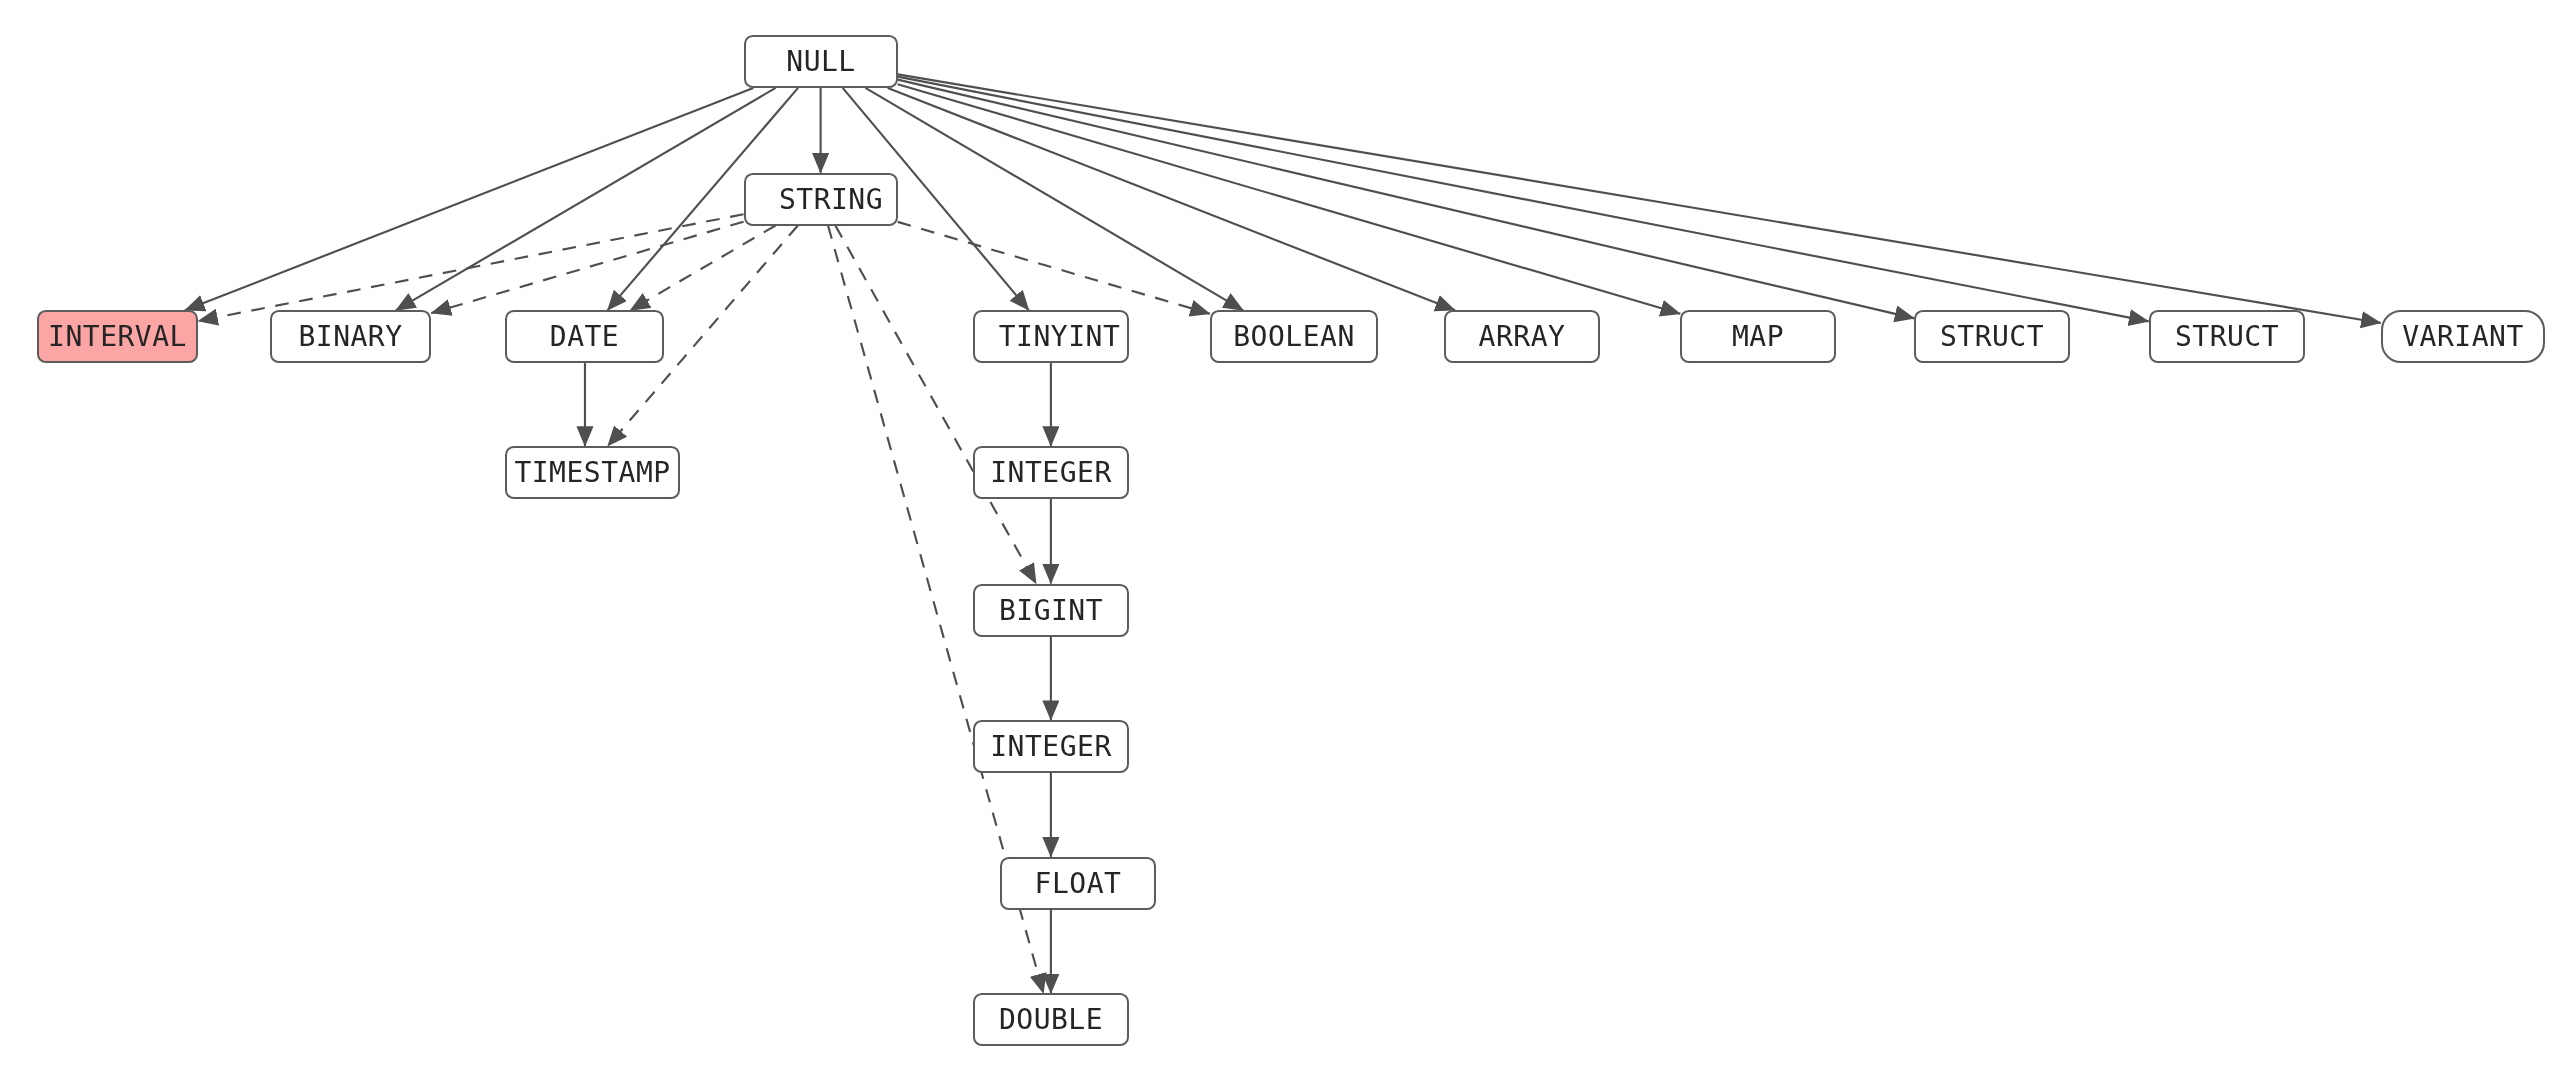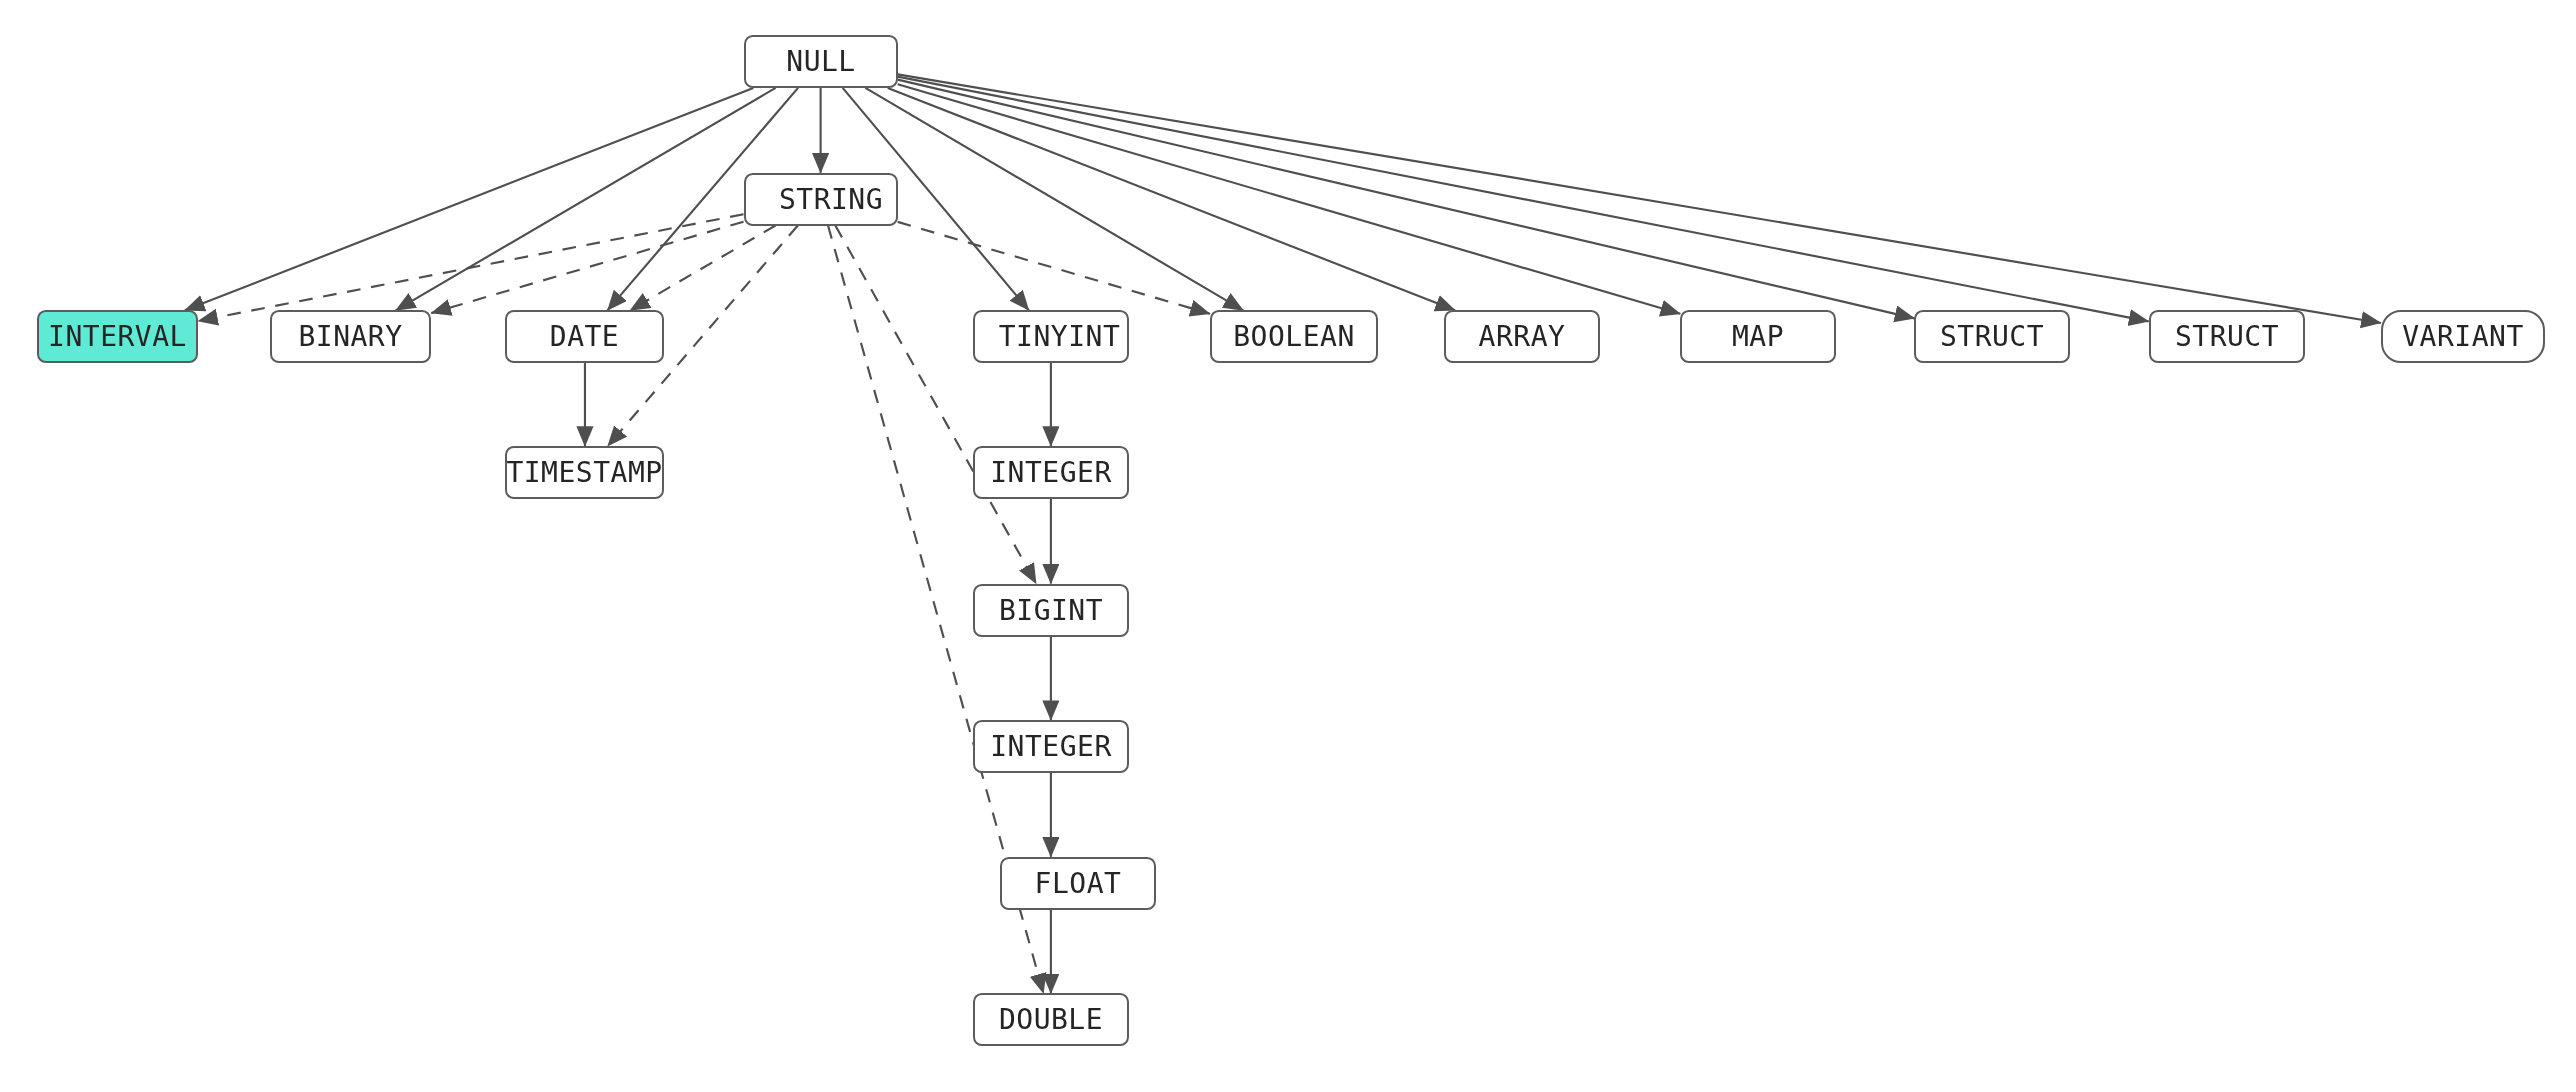--- a/index.html
+++ b/index.html
@@ -98,21 +98,21 @@
         <path d="M848.6,231.0 L1069.4,1018.0" fill="none" stroke="#4f4f4f" stroke-width="2.2" stroke-linecap="butt" stroke-dasharray="14 11" marker-end="url(#arrow-dashed)"></path>
       </g>
   </svg>
   <div id="node-layer">
       <div class="node" style="left: 744px; top: 35px; width: 154px; height: 53px; background: rgb(255, 255, 255); border-color: rgb(92, 92, 92); border-width: 2.4px; border-radius: 8.8px; color: rgb(37, 37, 37); font-size: 28px;">
         <span class="node-label">NULL</span>
       </div>
       <div class="node" style="left: 744px; top: 173px; width: 154px; height: 53px; background: rgb(255, 255, 255); border-color: rgb(92, 92, 92); border-width: 2.4px; border-radius: 8.8px; color: rgb(37, 37, 37); font-size: 28px; padding-left: 20px;">
         <span class="node-label">STRING</span>
       </div>
-      <div class="node" style="left: 37px; top: 310px; width: 161px; height: 53px; background: #5eead4; border-color: rgb(92, 92, 92); border-width: 2.4px; border-radius: 8.8px; color: rgb(37, 37, 37); font-size: 28px;">
+      <div class="node" style="left: 37px; top: 310px; width: 161px; height: 53px; background: #fca5a5; border-color: rgb(92, 92, 92); border-width: 2.4px; border-radius: 8.8px; color: rgb(37, 37, 37); font-size: 28px;">
         <span class="node-label">INTERVAL</span>
       </div>
       <div class="node" style="left: 270px; top: 310px; width: 161px; height: 53px; background: rgb(255, 255, 255); border-color: rgb(92, 92, 92); border-width: 2.4px; border-radius: 8.8px; color: rgb(37, 37, 37); font-size: 28px;">
         <span class="node-label">BINARY</span>
       </div>
       <div class="node" style="left: 505px; top: 310px; width: 159px; height: 53px; background: rgb(255, 255, 255); border-color: rgb(92, 92, 92); border-width: 2.4px; border-radius: 8.8px; color: rgb(37, 37, 37); font-size: 28px;">
         <span class="node-label">DATE</span>
       </div>
       <div class="node" style="left: 973px; top: 310px; width: 156px; height: 53px; background: rgb(255, 255, 255); border-color: rgb(92, 92, 92); border-width: 2.4px; border-radius: 8.8px; color: rgb(37, 37, 37); font-size: 28px; padding-left: 17px;">
         <span class="node-label">TINYINT</span>
@@ -128,21 +128,21 @@
       </div>
       <div class="node" style="left: 1914px; top: 310px; width: 156px; height: 53px; background: rgb(255, 255, 255); border-color: rgb(92, 92, 92); border-width: 2.4px; border-radius: 8.8px; color: rgb(37, 37, 37); font-size: 28px;">
         <span class="node-label">STRUCT</span>
       </div>
       <div class="node" style="left: 2149px; top: 310px; width: 156px; height: 53px; background: rgb(255, 255, 255); border-color: rgb(92, 92, 92); border-width: 2.4px; border-radius: 8.8px; color: rgb(37, 37, 37); font-size: 28px;">
         <span class="node-label">STRUCT</span>
       </div>
       <div class="node" style="left: 2381px; top: 310px; width: 164px; height: 53px; background: rgb(255, 255, 255); border-color: rgb(92, 92, 92); border-width: 2.4px; border-radius: 20px; color: rgb(37, 37, 37); font-size: 28px;">
         <span class="node-label">VARIANT</span>
       </div>
-      <div class="node" style="left: 505px; top: 446px; width: 159px; height: 53px; background: rgb(255, 255, 255); border-color: rgb(92, 92, 92); border-width: 2.4px; border-radius: 8.8px; color: rgb(37, 37, 37); font-size: 28px;">
+      <div class="node" style="left: 505px; top: 446px; width: 175px; height: 53px; background: rgb(255, 255, 255); border-color: rgb(92, 92, 92); border-width: 2.4px; border-radius: 8.8px; color: rgb(37, 37, 37); font-size: 28px;">
         <span class="node-label">TIMESTAMP</span>
       </div>
       <div class="node" style="left: 973px; top: 446px; width: 156px; height: 53px; background: rgb(255, 255, 255); border-color: rgb(92, 92, 92); border-width: 2.4px; border-radius: 8.8px; color: rgb(37, 37, 37); font-size: 28px;">
         <span class="node-label">INTEGER</span>
       </div>
       <div class="node" style="left: 973px; top: 584px; width: 156px; height: 53px; background: rgb(255, 255, 255); border-color: rgb(92, 92, 92); border-width: 2.4px; border-radius: 8.8px; color: rgb(37, 37, 37); font-size: 28px;">
         <span class="node-label">BIGINT</span>
       </div>
       <div class="node" style="left: 973px; top: 720px; width: 156px; height: 53px; background: rgb(255, 255, 255); border-color: rgb(92, 92, 92); border-width: 2.4px; border-radius: 8.8px; color: rgb(37, 37, 37); font-size: 28px;">
         <span class="node-label">INTEGER</span>

